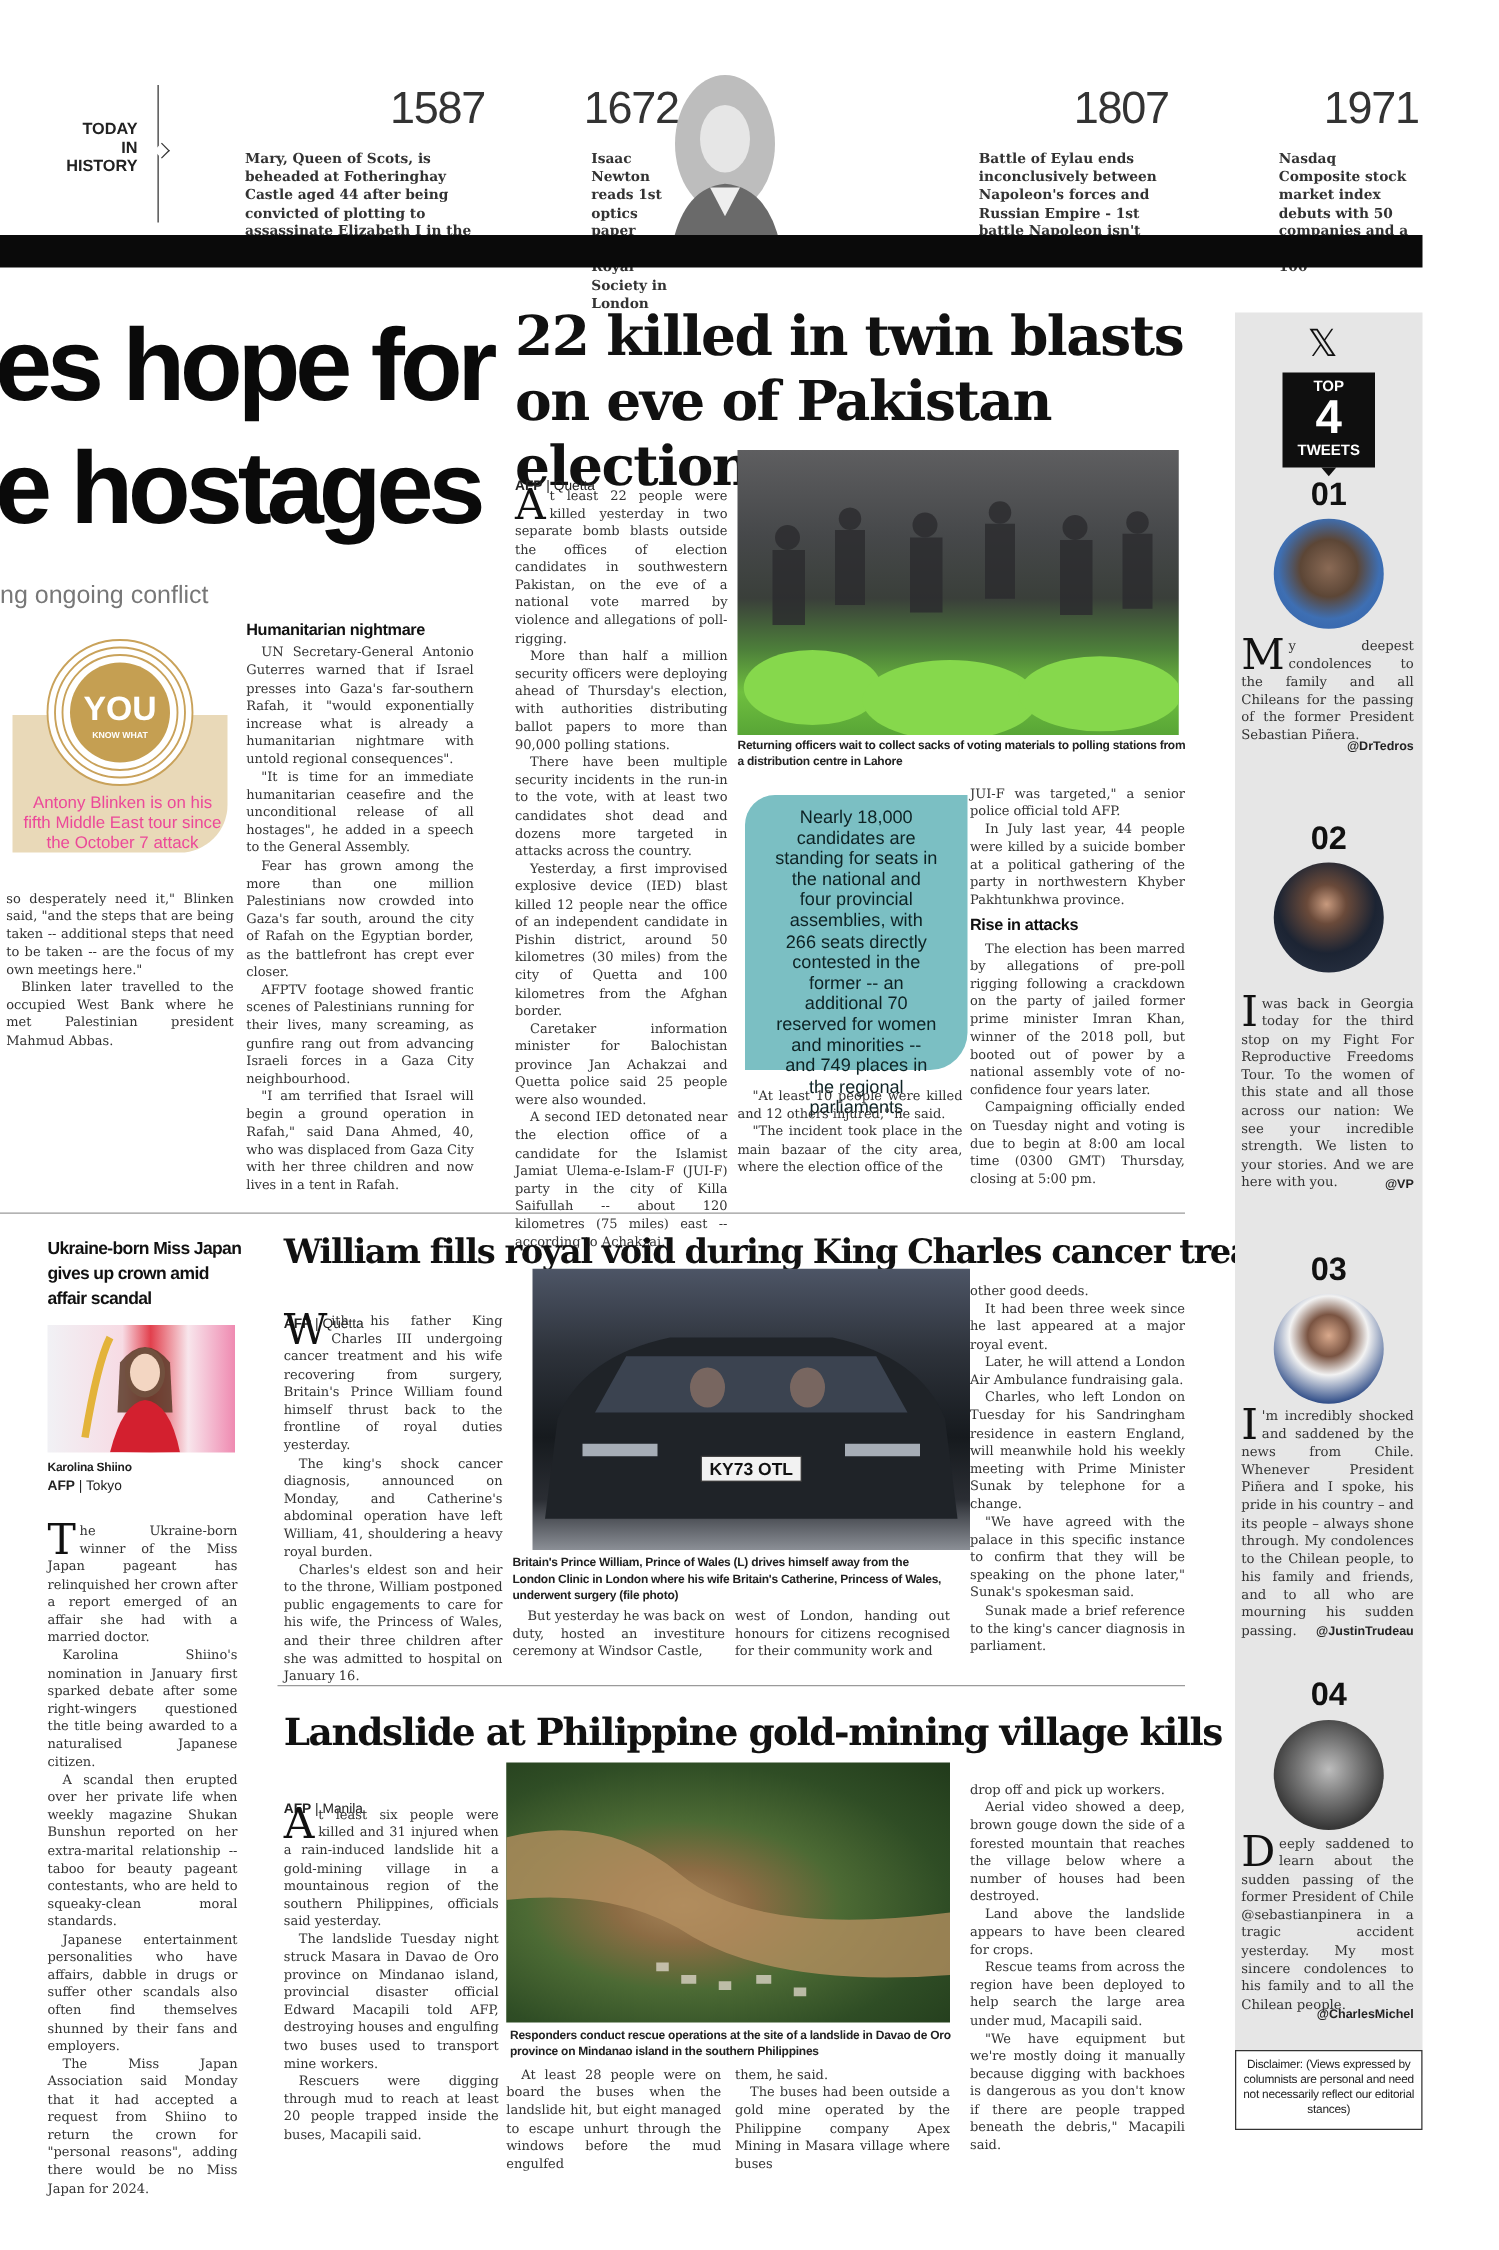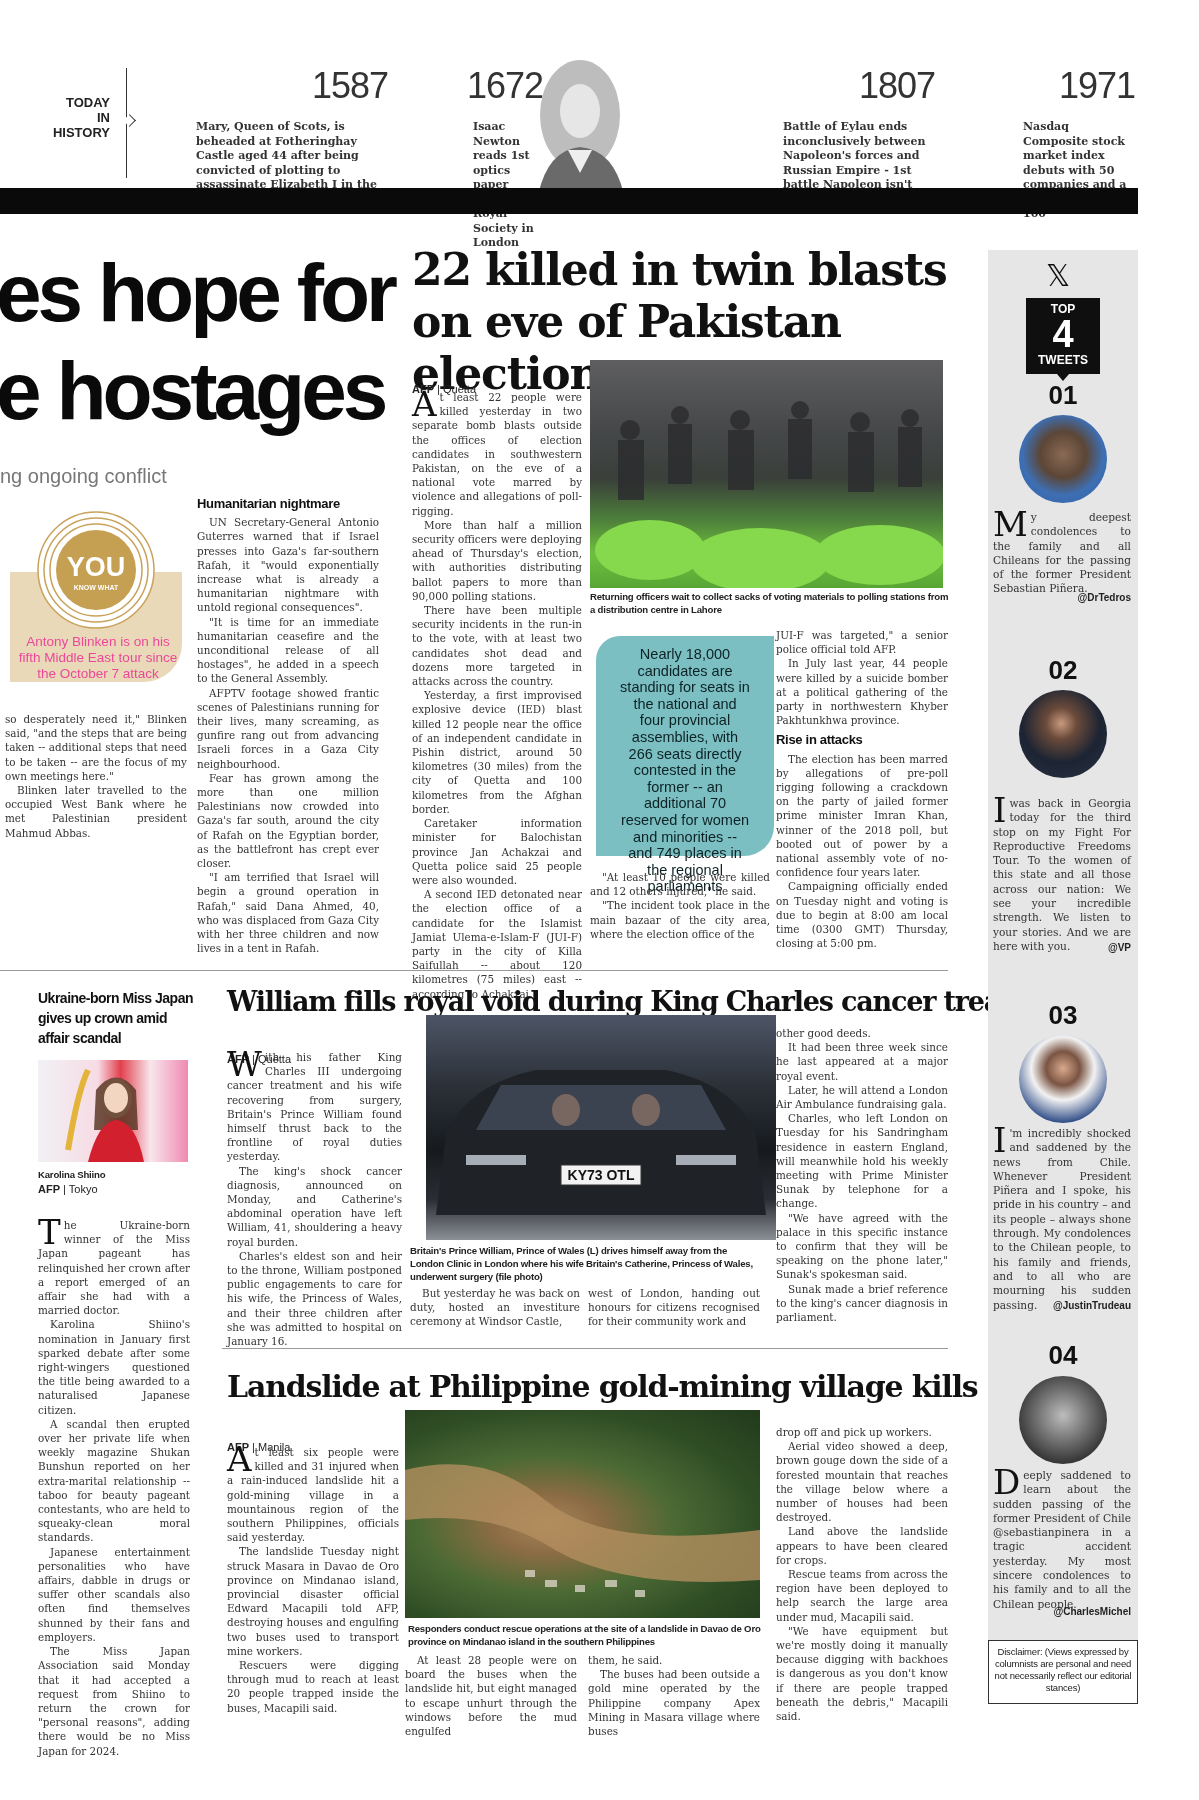--- a/index.html
+++ b/index.html
@@ -112,22 +112,22 @@
 </div>
 
 <div class="abs body-col" style="left:5px;top:712px;width:182px;">
   <p class="first">so desperately need it," Blinken said, "and the steps that are being taken -- additional steps that need to be taken -- are the focus of my own meetings here."</p>
   <p>Blinken later travelled to the occupied West Bank where he met Palestinian president Mahmud Abbas.</p>
 </div>
 <div class="abs body-col" style="left:197px;top:495px;width:182px;">
   <div class="subhead">Humanitarian nightmare</div>
   <p>UN Secretary-General Antonio Guterres warned that if Israel presses into Gaza's far-southern Rafah, it "would exponentially increase what is already a humanitarian nightmare with untold regional consequences".</p>
   <p>"It is time for an immediate humanitarian ceasefire and the unconditional release of all hostages", he added in a speech to the General Assembly.</p>
+  <p>Fear has grown among the more than one million Palestinians now crowded into Gaza's far south, around the city of Rafah on the Egyptian border, as the battlefront has crept ever closer.</p>
   <p>AFPTV footage showed frantic scenes of Palestinians running for their lives, many screaming, as gunfire rang out from advancing Israeli forces in a Gaza City neighbourhood.</p>
-  <p>Fear has grown among the more than one million Palestinians now crowded into Gaza's far south, around the city of Rafah on the Egyptian border, as the battlefront has crept ever closer.</p>
   <p>"I am terrified that Israel will begin a ground operation in Rafah," said Dana Ahmed, 40, who was displaced from Gaza City with her three children and now lives in a tent in Rafah.</p>
 </div>
 
 <div class="abs headline-serif" style="left:412px;top:244px;width:540px;font-size:44px;line-height:52px;">22 killed in twin blasts on eve of Pakistan election</div>
 <div class="abs byline" style="left:412px;top:356px;">
   <b>AFP</b> | <span>Quetta</span>
 </div>
 <div class="abs body-col" style="left:412px;top:390px;width:170px;">
   <p class="first"><span class="dropcap">A</span><span>t least 22 people were killed yesterday in two separate bomb blasts outside the offices of election candidates in southwestern Pakistan, on the eve of a national vote marred by violence and allegations of poll-rigging.</span></p>
   <p>More than half a million security officers were deploying ahead of Thursday's election, with authorities distributing ballot papers to more than 90,000 polling stations.</p>

